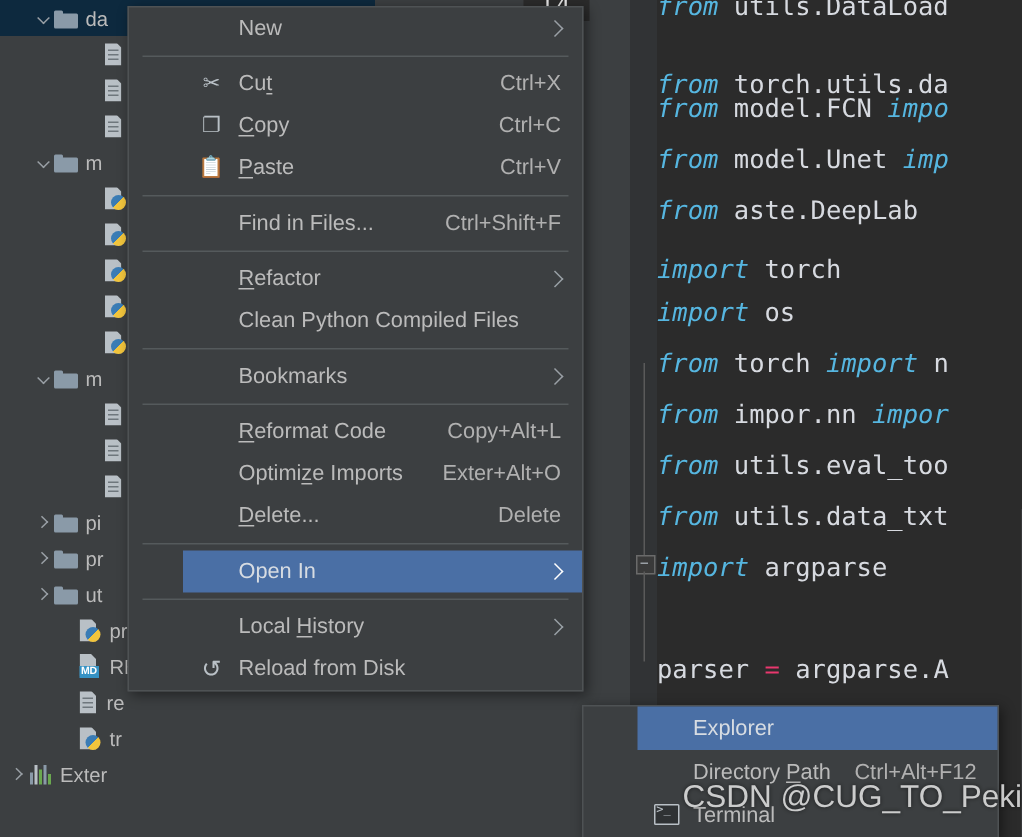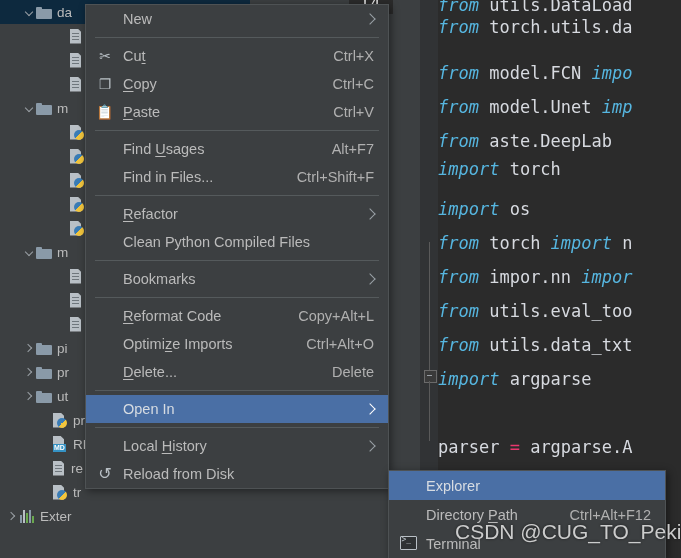--- a/index.html
+++ b/index.html
@@ -121,21 +121,21 @@
   }
 
   
   #context-menu{
     position:absolute;left:85px;top:4px;width:302px;
     background:#3c3f41;border:1px solid #4e5254;
     box-shadow:2px 2px 8px rgba(0,0,0,.45);
   }
   .mi{
     position:relative;height:28px;display:flex;align-items:center;
-    font-size:14.5px;color:#bbbbbb;cursor:default;white-space:nowrap;
+    font-size:14.5px;color:#bbbbbb;cursor:default;white-space:nowrap;margin-left:36px;
   }
   .mi .mi-icon{
     position:absolute;left:9px;top:0;height:28px;width:20px;
     display:flex;align-items:center;justify-content:center;
   }
   .mi .mi-label{position:absolute;left:37px;}
   .mi .mi-shortcut{position:absolute;right:14px;color:#b0b0b0;}
   .mi .mi-arrow{
     position:absolute;right:14px;width:7px;height:7px;
     border-right:1.7px solid #9aa0a6;border-top:1.7px solid #9aa0a6;
@@ -188,25 +188,25 @@
     position:absolute;left:42px;top:-10px;width:20px;height:12px;background:#8a9aa8;border-radius:1px;
   }
 </style>
 </head>
 <body>
 
 <div id="editor">
   <div id="editor-gutter"></div>
   <div id="code-lines">
       <div class="code-line" style="top:-12px"><span class="kw">from </span><span class="pl">utils.DataLoad</span></div>
-      <div class="code-line" style="top:10px"><span class="kw">from </span><span class="pl">torch.utils.da</span></div>
+      <div class="code-line" style="top:40px"><span class="kw">from </span><span class="pl">torch.utils.da</span></div>
       <div class="code-line" style="top:56px"><span class="kw">from </span><span class="pl">model.FCN </span><span class="kw">impo</span></div>
       <div class="code-line" style="top:90px"><span class="kw">from </span><span class="pl">model.Unet </span><span class="kw">imp</span></div>
       <div class="code-line" style="top:124px"><span class="kw">from </span><span class="pl">aste.DeepLab </span></div>
-      <div class="code-line" style="top:152px"><span class="kw">import </span><span class="pl">torch</span></div>
+      <div class="code-line" style="top:163px"><span class="kw">import </span><span class="pl">torch</span></div>
       <div class="code-line" style="top:192px"><span class="kw">import </span><span class="pl">os</span></div>
       <div class="code-line" style="top:226px"><span class="kw">from </span><span class="pl">torch </span><span class="kw">import </span><span class="pl">n</span></div>
       <div class="code-line" style="top:260px"><span class="kw">from </span><span class="pl">impor.nn </span><span class="kw">impor</span></div>
       <div class="code-line" style="top:294px"><span class="kw">from </span><span class="pl">utils.eval_too</span></div>
       <div class="code-line" style="top:328px"><span class="kw">from </span><span class="pl">utils.data_txt</span></div>
       <div class="code-line" style="top:362px"><span class="kw">import </span><span class="pl">argparse</span></div>
       <div class="code-line" style="top:396px"><span class="pl"></span></div>
       <div class="code-line" style="top:430px"><span class="pl">parser </span><span class="op">=</span><span class="pl"> argparse.A</span></div>
     </div>
   <div class="fold-marker" style="top:370px"></div>
@@ -364,24 +364,20 @@
     </div>
     <div class="mi">
       <span class="mi-icon">
         <span class="gi">📋</span>
       </span>
       <span class="mi-label"><span class="mnem">P</span>aste</span>
       <span class="mi-shortcut">Ctrl+V</span>
     </div>
     <div class="sep"></div>
     <div class="mi">
-      <span class="mi-label">Find <span class="mnem">U</span>sages</span>
-      <span class="mi-shortcut">Alt+F7</span>
-    </div>
-    <div class="mi">
       <span class="mi-label">Find in Files...</span>
       <span class="mi-shortcut">Ctrl+Shift+F</span>
     </div>
     <div class="sep"></div>
     <div class="mi">
       <span class="mi-label"><span class="mnem">R</span>efactor</span>
       <span class="mi-arrow"></span>
     </div>
     <div class="mi">
       <span class="mi-label">Clean Python Compiled Files</span>
@@ -391,21 +387,21 @@
       <span class="mi-label">Bookmarks</span>
       <span class="mi-arrow"></span>
     </div>
     <div class="sep"></div>
     <div class="mi">
       <span class="mi-label"><span class="mnem">R</span>eformat Code</span>
       <span class="mi-shortcut">Copy+Alt+L</span>
     </div>
     <div class="mi">
       <span class="mi-label">Optimi<span class="mnem">z</span>e Imports</span>
-      <span class="mi-shortcut">Ctrl+Alt+O</span>
+      <span class="mi-shortcut">Exter+Alt+O</span>
     </div>
     <div class="mi">
       <span class="mi-label"><span class="mnem">D</span>elete...</span>
       <span class="mi-shortcut">Delete</span>
     </div>
     <div class="sep"></div>
     <div class="mi sel">
       <span class="mi-label">Open In</span>
       <span class="mi-arrow"></span>
     </div>

